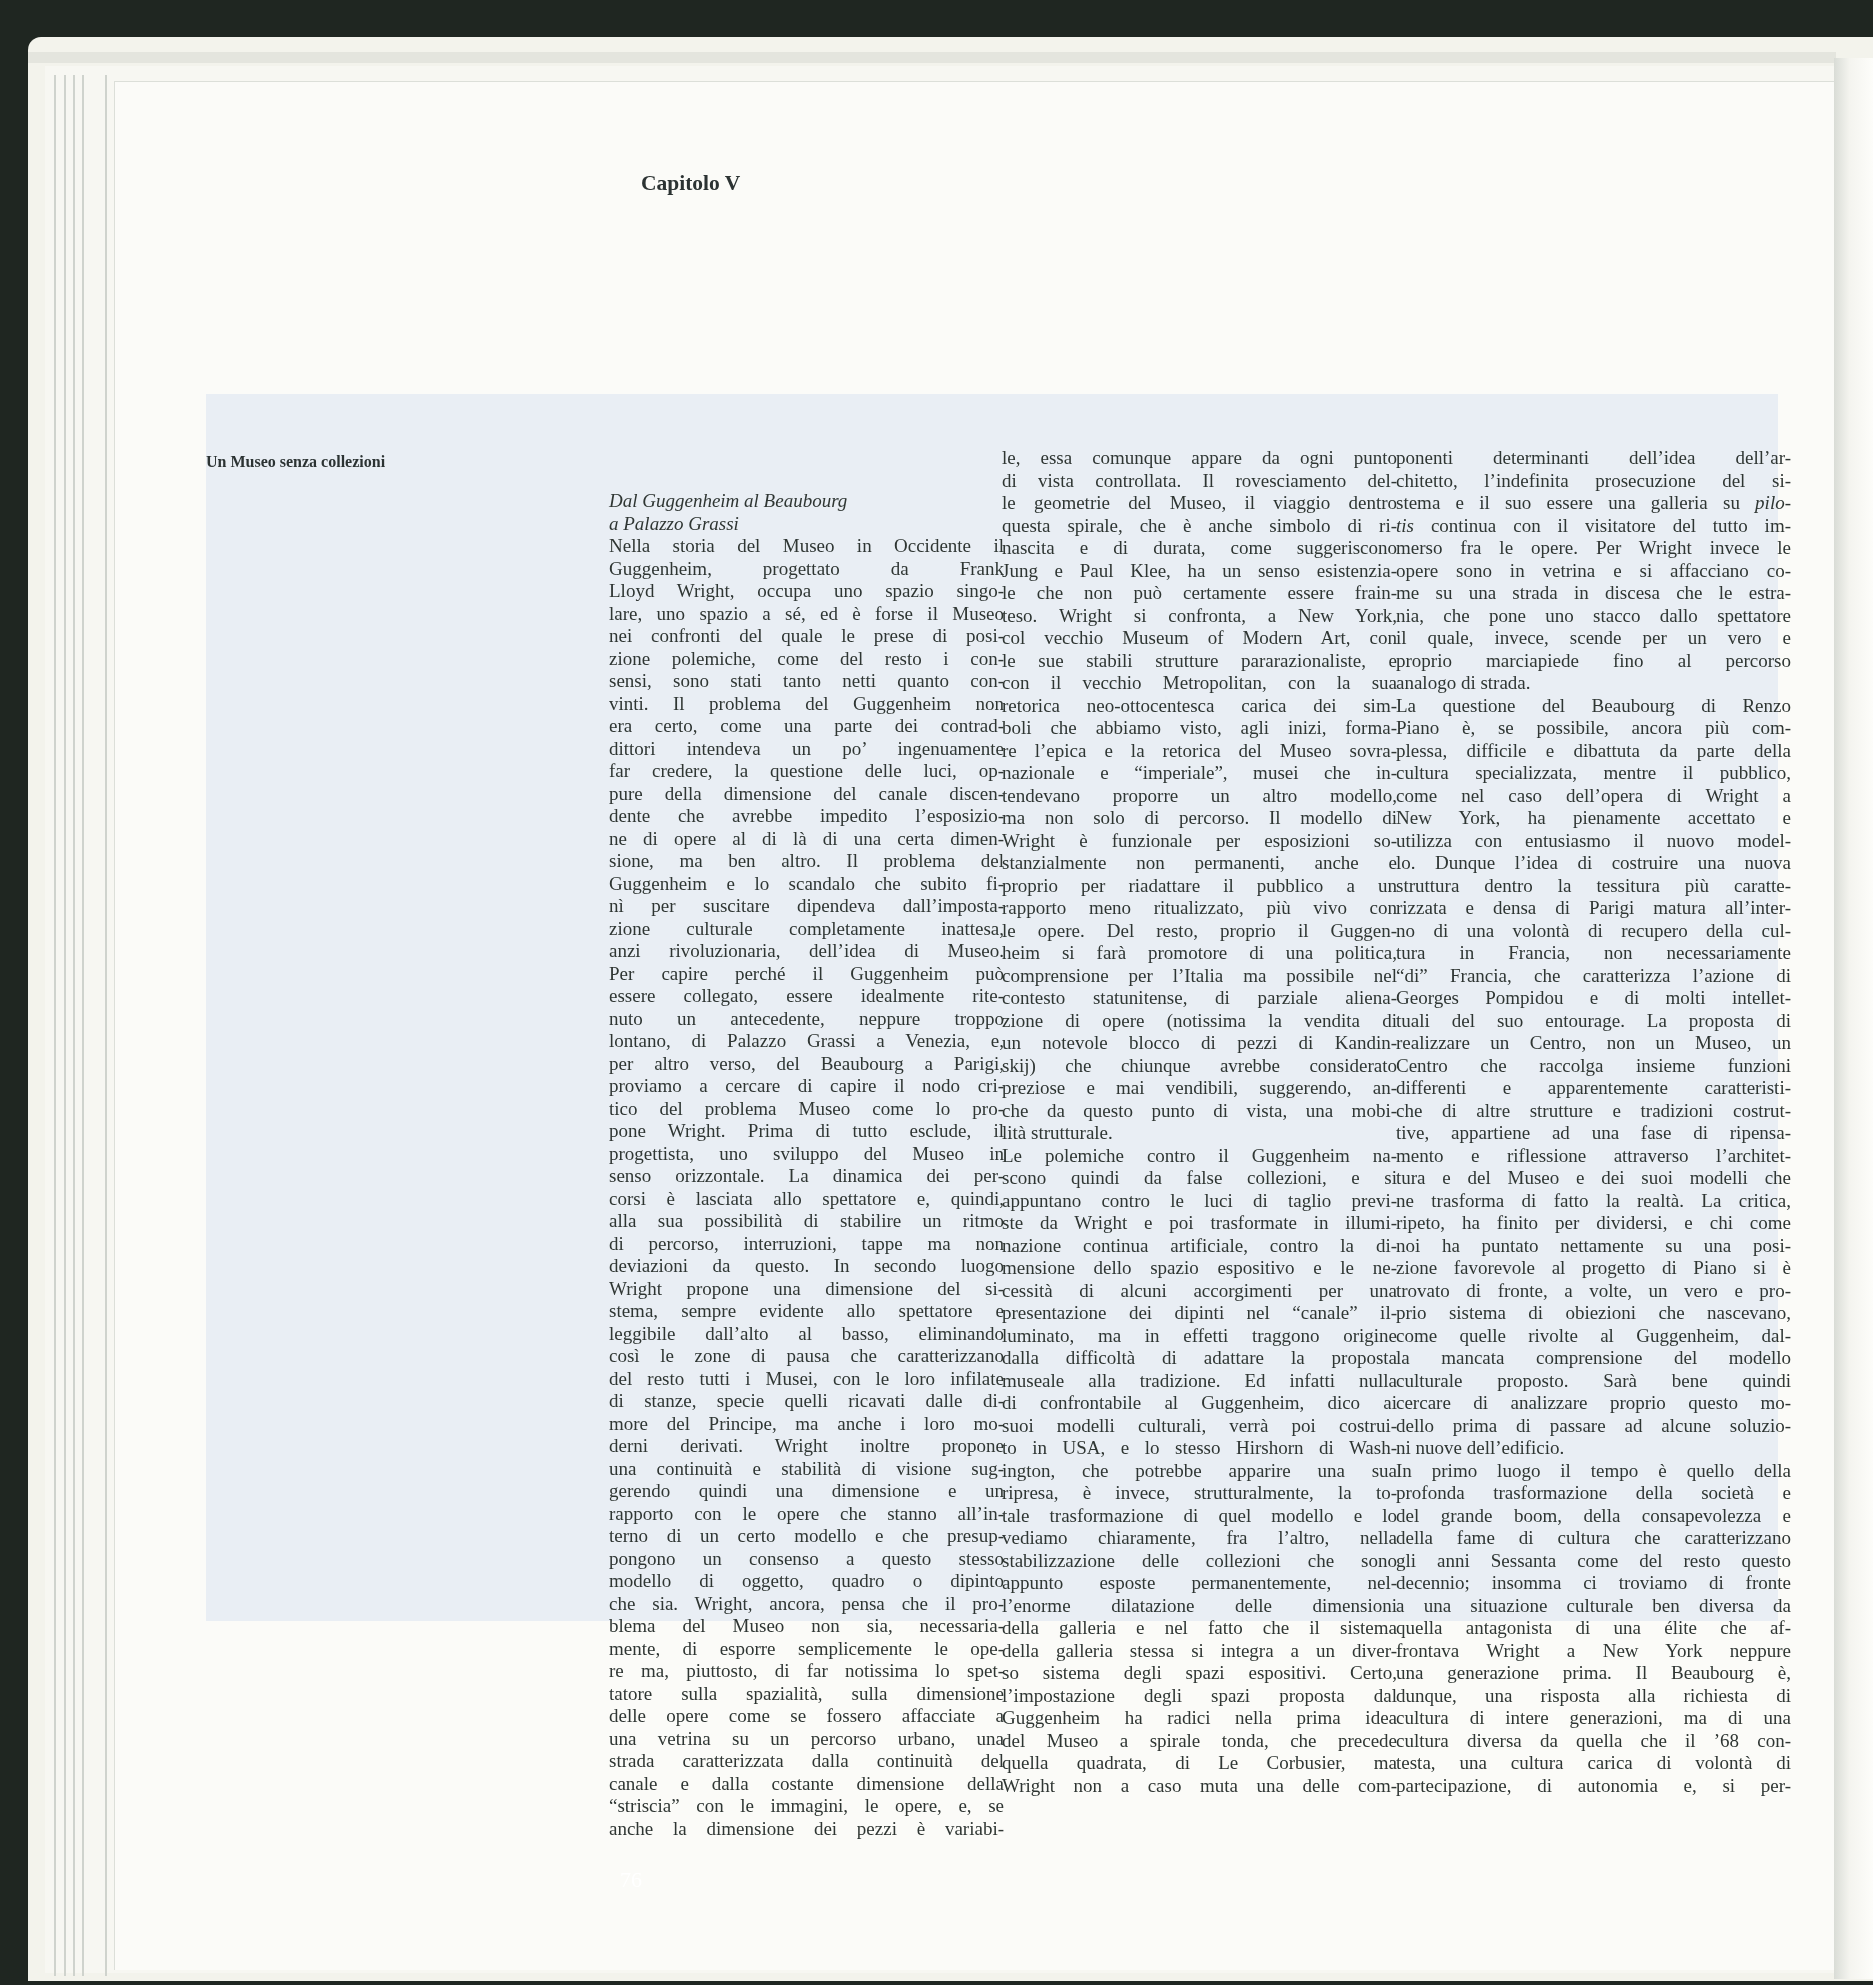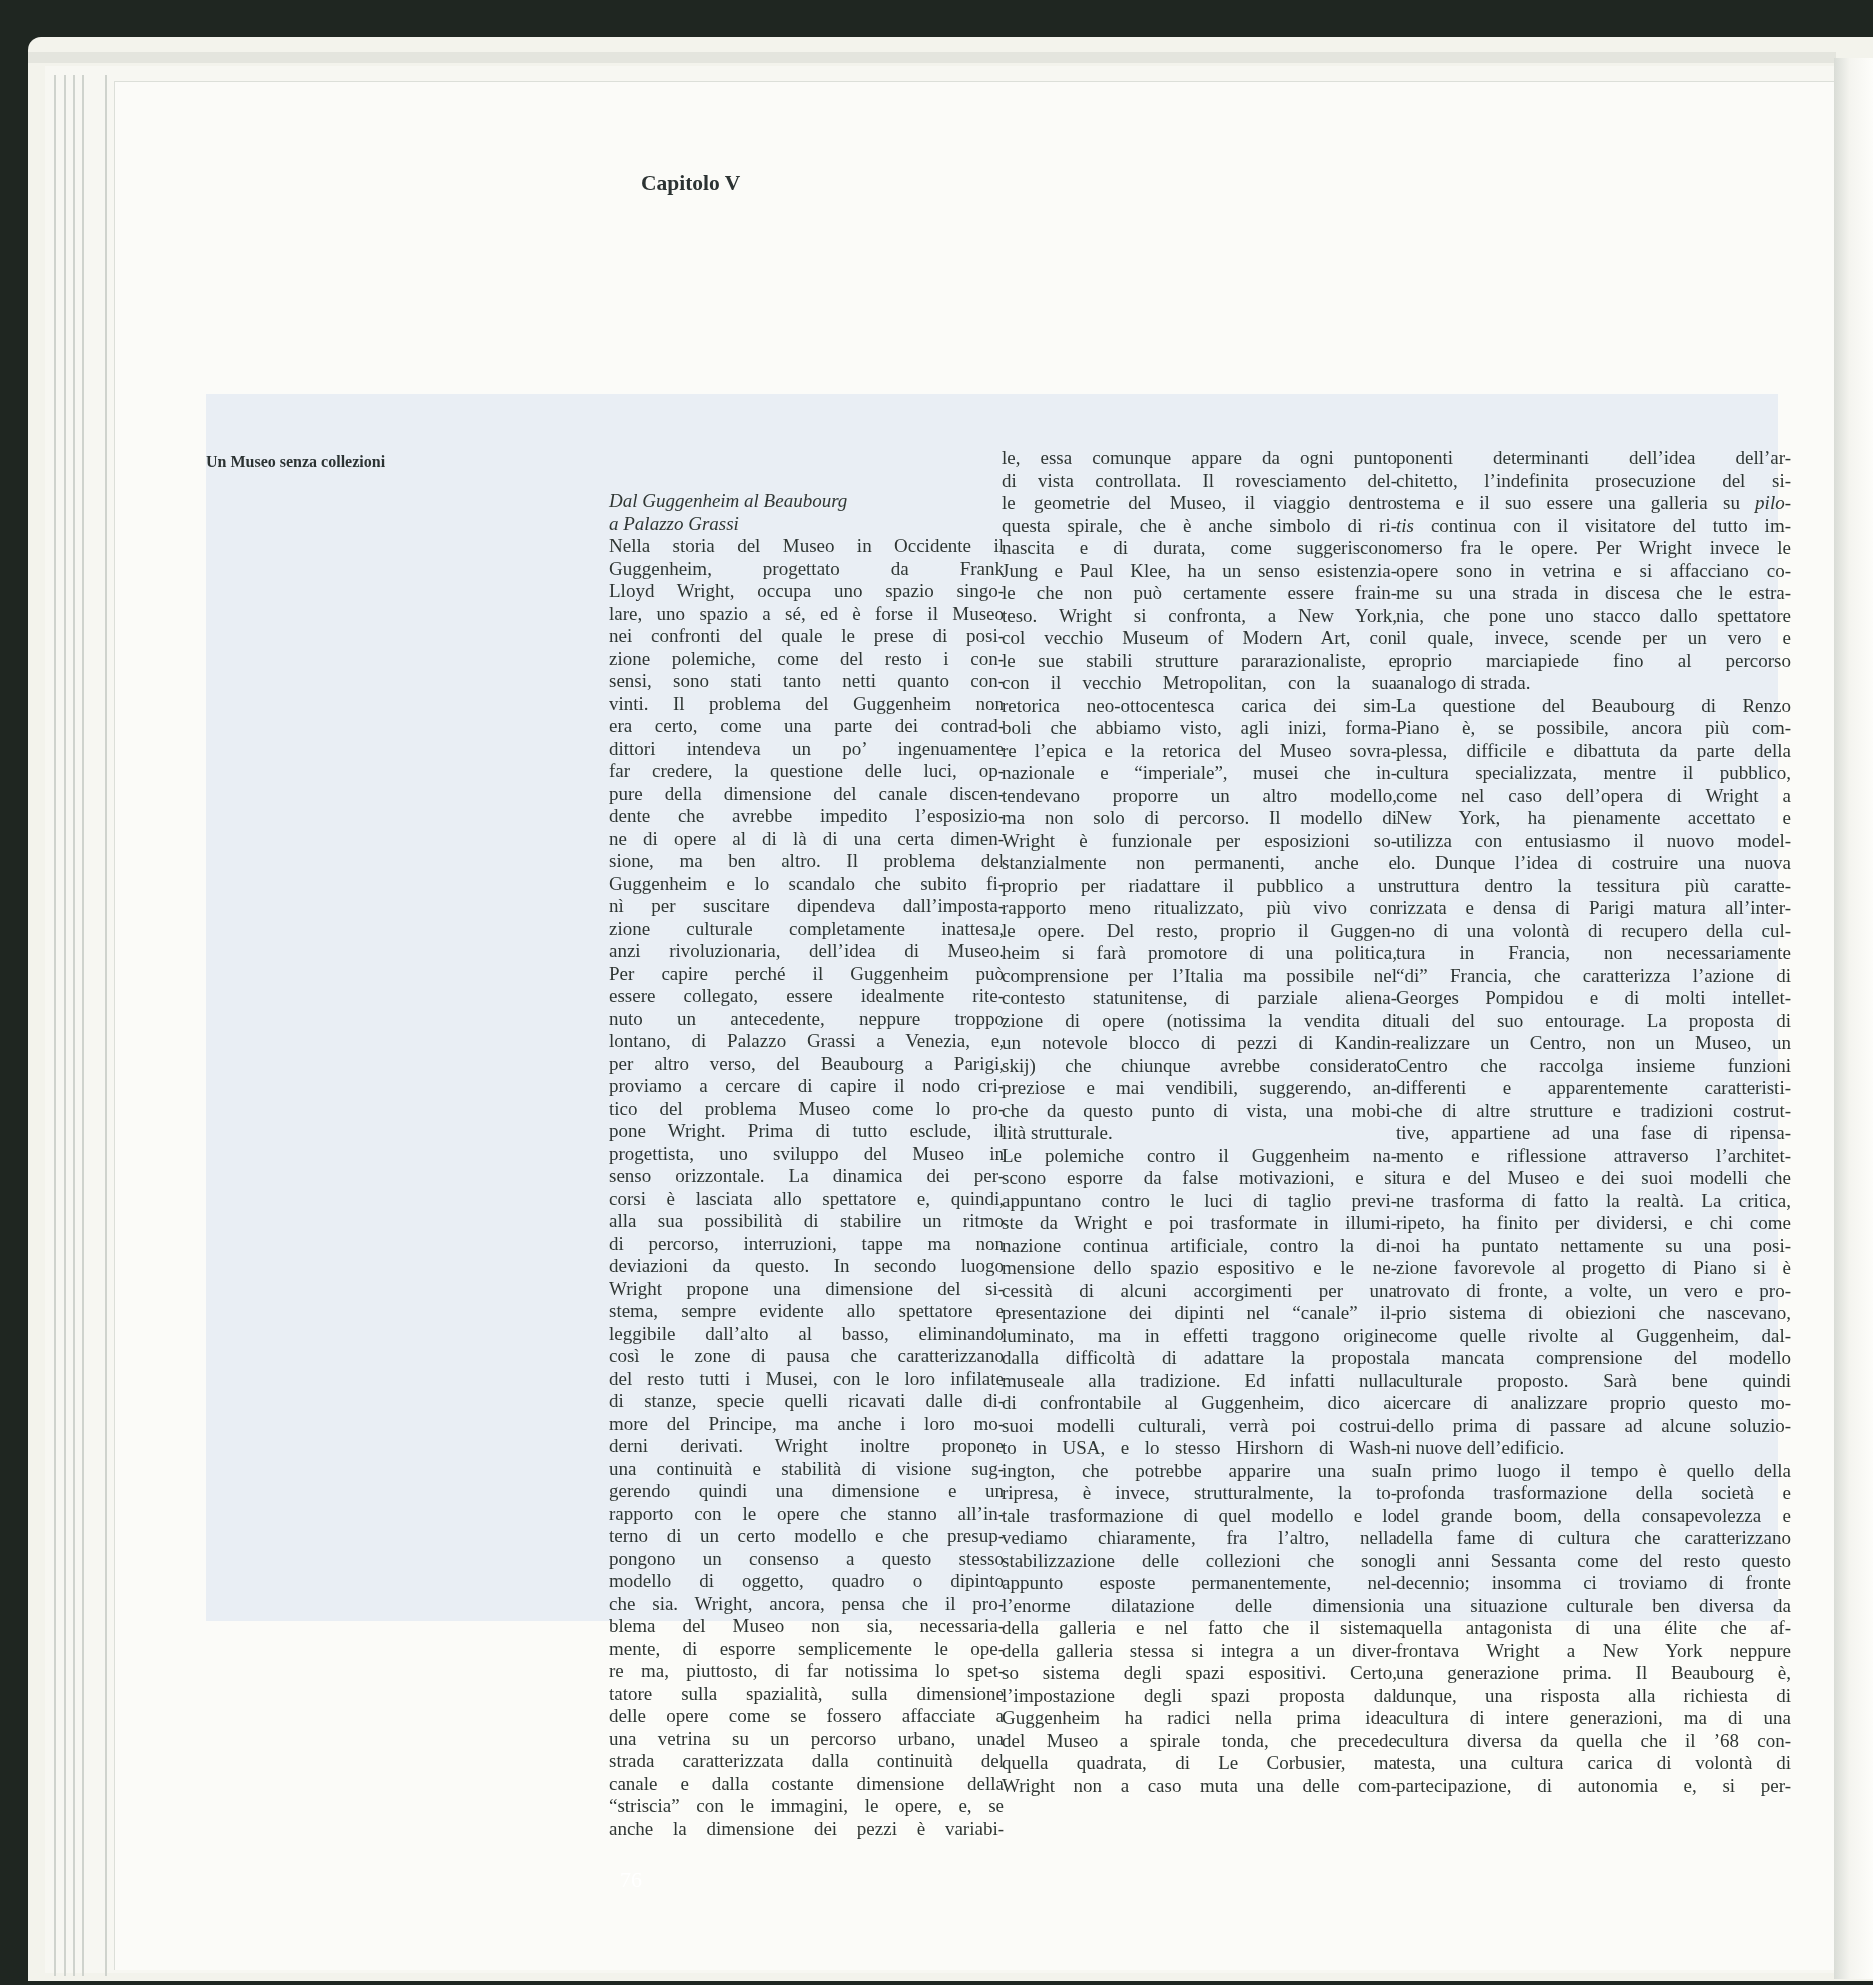--- a/index.html
+++ b/index.html
@@ -171,21 +171,21 @@
       <span class="line">heim si farà promotore di una politica,</span>
       <span class="line">comprensione per l’Italia ma possibile nel</span>
       <span class="line">contesto statunitense, di parziale aliena-</span>
       <span class="line">zione di opere (notissima la vendita di</span>
       <span class="line">un notevole blocco di pezzi di Kandin-</span>
       <span class="line">skij) che chiunque avrebbe considerato</span>
       <span class="line">preziose e mai vendibili, suggerendo, an-</span>
       <span class="line">che da questo punto di vista, una mobi-</span>
       <span class="line last">lità strutturale.</span>
       <span class="line">Le polemiche contro il Guggenheim na-</span>
-      <span class="line">scono esporre da false motivazioni, e si</span>
+      <span class="line">scono quindi da false collezioni, e si</span>
       <span class="line">appuntano contro le luci di taglio previ-</span>
       <span class="line">ste da Wright e poi trasformate in illumi-</span>
       <span class="line">nazione continua artificiale, contro la di-</span>
       <span class="line">mensione dello spazio espositivo e le ne-</span>
       <span class="line">cessità di alcuni accorgimenti per una</span>
       <span class="line">presentazione dei dipinti nel “canale” il-</span>
       <span class="line">luminato, ma in effetti traggono origine</span>
       <span class="line">dalla difficoltà di adattare la proposta</span>
       <span class="line">museale alla tradizione. Ed infatti nulla</span>
       <span class="line">di confrontabile al Guggenheim, dico ai</span>

